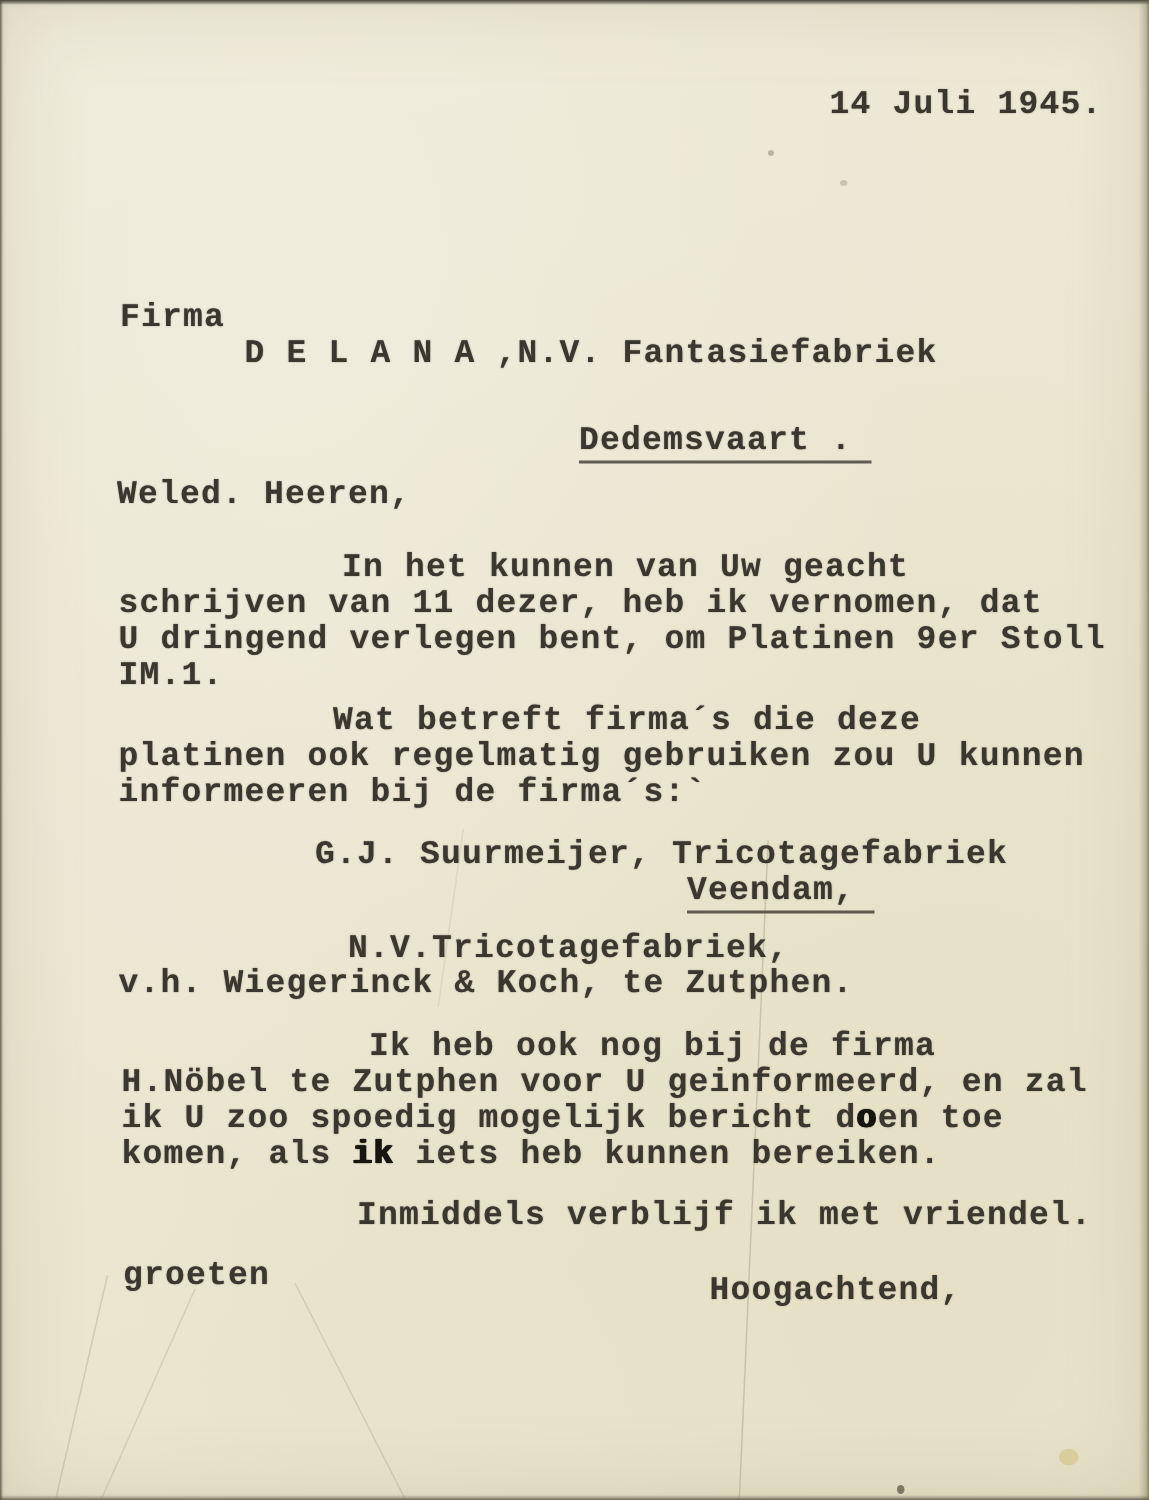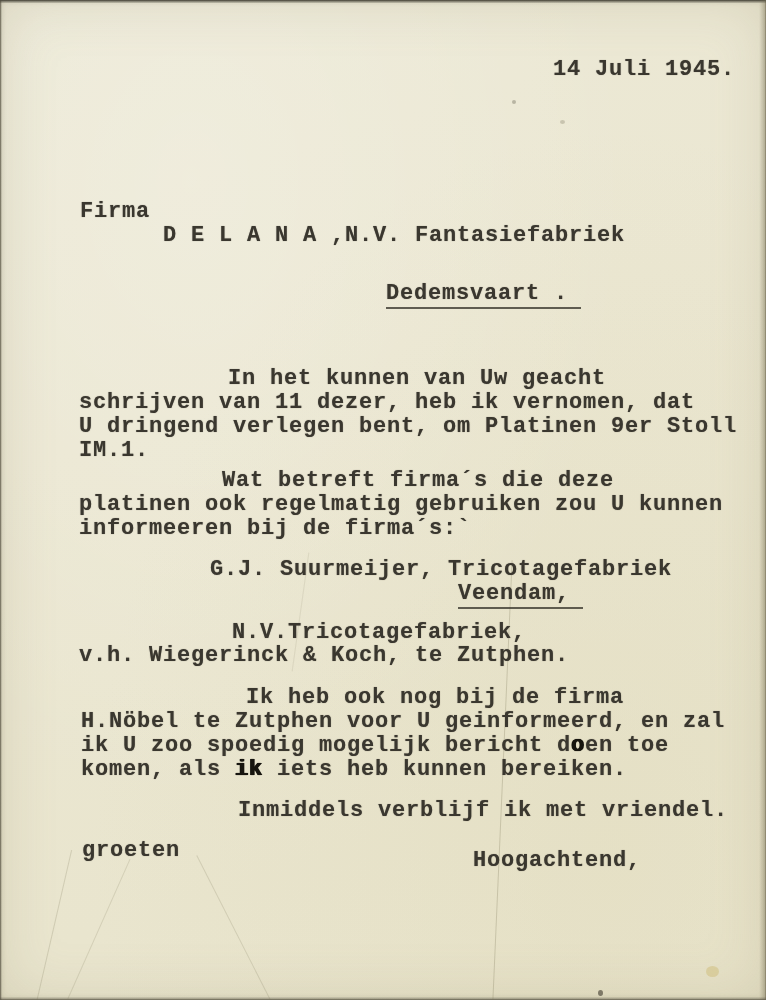--- a/index.html
+++ b/index.html
@@ -78,20 +78,21 @@
   <div class="spot s2"></div>
   <div class="spot s3"></div>
   <div class="spot s4"></div>
 
   <div class="line" style="top:58px;left:553px;">14 Juli 1945.</div>
 
   <div class="line" style="top:200px;left:80px;">Firma</div>
   <div class="line" style="top:224px;left:163px;">D E L A N A ,N.V. Fantasiefabriek</div>
   <div class="line" style="top:264px;left:386px;margin-top:18px;"><span class="u">Dedemsvaart .</span></div>
 
+  <div class="line" style="top:318px;left:78px;">Weled. Heeren,</div>
 
   <div class="line" style="top:367px;left:228px;">In het kunnen van Uw geacht</div>
   <div class="line" style="top:391px;left:79px;">schrijven van 11 dezer, heb ik vernomen, dat</div>
   <div class="line" style="top:415px;left:79px;">U dringend verlegen bent, om Platinen 9er Stoll</div>
   <div class="line" style="top:439px;left:79px;">IM.1.</div>
 
   <div class="line" style="top:469px;left:222px;">Wat betreft firma´s die deze</div>
   <div class="line" style="top:493px;left:79px;">platinen ook regelmatig gebruiken zou U kunnen</div>
   <div class="line" style="top:517px;left:79px;">informeeren bij de firma´s:`</div>
 

